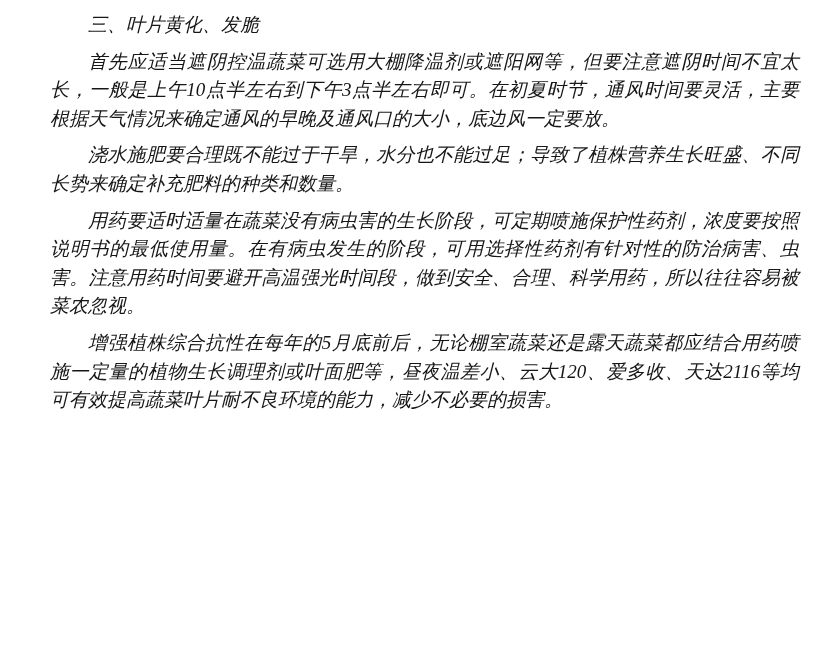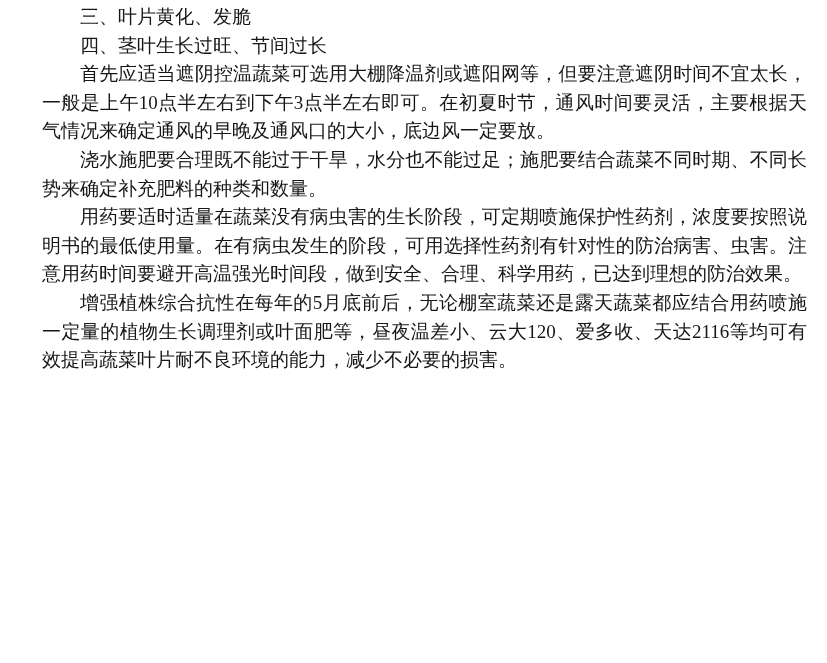--- a/index.html
+++ b/index.html
@@ -18,29 +18,29 @@
     height: 663px;
     padding: 3px 20px 0 42px;
     background: #ffffff;
     font-family: "Liberation Serif", "DejaVu Serif", serif;
     font-size: 19px;
     line-height: 28.6px;
     color: #161616;
     text-align: justify;
   }
   .doc-page p {
-    margin: 0;
+    margin: 8px;
     padding: 0;
     text-indent: 2em;
     word-break: break-all;
+    font-style: italic;
   }
 </style>
 </head>
 <body>
 
 <div class="doc-page">
   <p>三、叶片黄化、发脆</p>
-  <p>四、茎叶生长过旺、节间过长</p>
   <p>首先应适当遮阴控温蔬菜可选用大棚降温剂或遮阳网等，但要注意遮阴时间不宜太长，一般是上午10点半左右到下午3点半左右即可。在初夏时节，通风时间要灵活，主要根据天气情况来确定通风的早晚及通风口的大小，底边风一定要放。</p>
-  <p>浇水施肥要合理既不能过于干旱，水分也不能过足；施肥要结合蔬菜不同时期、不同长势来确定补充肥料的种类和数量。</p>
-  <p>用药要适时适量在蔬菜没有病虫害的生长阶段，可定期喷施保护性药剂，浓度要按照说明书的最低使用量。在有病虫发生的阶段，可用选择性药剂有针对性的防治病害、虫害。注意用药时间要避开高温强光时间段，做到安全、合理、科学用药，已达到理想的防治效果。</p>
+  <p>浇水施肥要合理既不能过于干旱，水分也不能过足；导致了植株营养生长旺盛、不同长势来确定补充肥料的种类和数量。</p>
+  <p>用药要适时适量在蔬菜没有病虫害的生长阶段，可定期喷施保护性药剂，浓度要按照说明书的最低使用量。在有病虫发生的阶段，可用选择性药剂有针对性的防治病害、虫害。注意用药时间要避开高温强光时间段，做到安全、合理、科学用药，所以往往容易被菜农忽视。</p>
   <p>增强植株综合抗性在每年的5月底前后，无论棚室蔬菜还是露天蔬菜都应结合用药喷施一定量的植物生长调理剂或叶面肥等，昼夜温差小、云大120、爱多收、天达2116等均可有效提高蔬菜叶片耐不良环境的能力，减少不必要的损害。</p>
 </div>
 
 </body></html>

